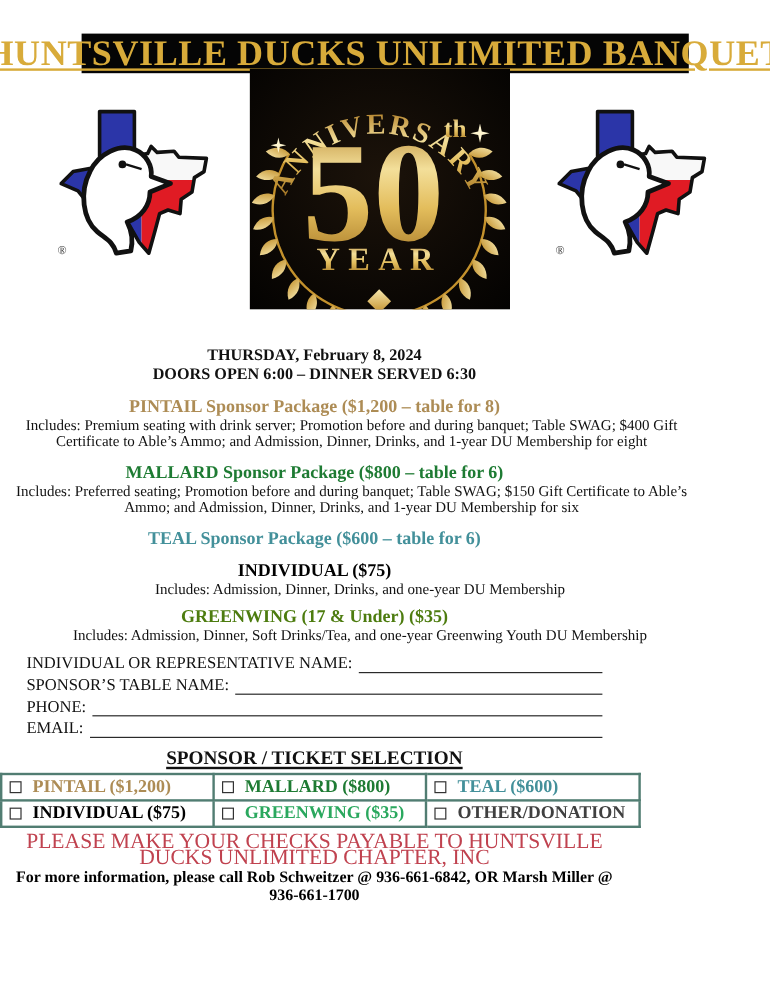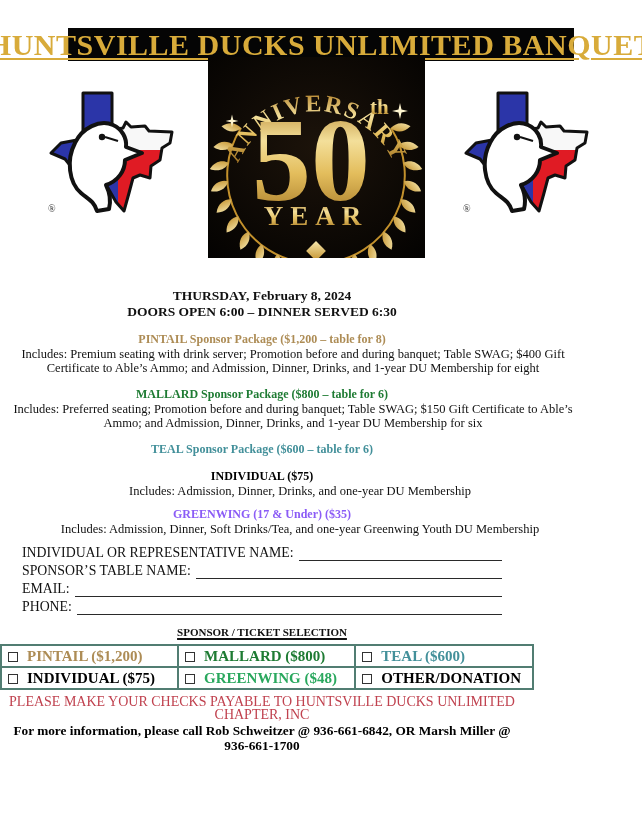--- a/index.html
+++ b/index.html
@@ -40,34 +40,34 @@
   .doors-line { font-size:13.5px; font-weight:bold; line-height:16px; }
 
   .main-heading {
     margin-top:12px;
     font-size:17.5px; font-weight:bold;
     text-decoration:underline; text-underline-offset:3px; text-decoration-thickness:2px;
     line-height:20px;
   }
 
   .pkg { margin-top:11px; }
-  .pkg-title { font-size:12px; font-weight:bold; line-height:16px; }
+  .pkg-title { font-size:15px; font-weight:bold; line-height:16px; }
   .pkg-body  { font-size:12.5px; line-height:14px; width:586px; margin:0 auto; }
   .pkg.solo .pkg-body { width:600px; }
 
   
   .form-block { margin-top:7px; padding:0 22px 0 22px; }
   .form-row { display:flex; align-items:flex-end; height:18px; }
   .form-label { font-size:13.8px; white-space:nowrap; line-height:17px; }
   .form-line { flex:1 1 auto; border-bottom:1px solid #2a2a2a; height:15px; margin-left:5px; }
 
   
   .sel-heading {
     margin-top:9px;
-    font-size:11px; font-weight:bold;
+    font-size:16px; font-weight:bold;
     text-decoration:underline; text-underline-offset:2px; text-decoration-thickness:1.5px;
     line-height:17px;
   }
   table.sel {
     margin:3px auto 0 auto;
     border-collapse:collapse;
     width:534px;
   }
   table.sel td {
     border:2px solid #517d72;
@@ -78,21 +78,21 @@
     white-space:nowrap;
   }
   .cb {
     display:inline-block; width:10px; height:10px;
     border:1.5px solid #333; background:#fff;
     margin-right:9px; vertical-align:-1px;
   }
   .opt-label { font-size:15px; font-weight:bold;margin-top:19px; }
 
   
-  .checks-line { margin-top:5px; font-size:14px; line-height:13px; }
+  .checks-line { margin-top:5px; font-size:18px; line-height:13px; }
   .info-line   { margin-top:2px; font-size:13.3px; line-height:15px; color:#000;font-weight:bold; }
 </style>
 </head>
 <body>
 
 <div class="header-bar">
   <span class="title">HUNTSVILLE DUCKS UNLIMITED BANQUET</span>
 </div>
 
 <div class="tx-logo left">
@@ -218,39 +218,39 @@
   <div class="pkg">
     <div class="pkg-title" style="color: rgb(67, 144, 154);">TEAL Sponsor Package ($600 – table for 6)</div>
   </div>
 
   <div class="pkg solo">
     <div class="pkg-title" style="color: rgb(0, 0, 0);">INDIVIDUAL ($75)</div>
     <div class="pkg-body">Includes: Admission, Dinner, Drinks, and one-year DU Membership</div>
   </div>
 
   <div class="pkg solo" style="margin-top:8px;">
-    <div class="pkg-title" style="color: #8b5cf6;">GREENWING (17 &amp; Under) ($35)</div>
+    <div class="pkg-title" style="color: #4d7c0f;">GREENWING (17 &amp; Under) ($35)</div>
     <div class="pkg-body">Includes: Admission, Dinner, Soft Drinks/Tea, and one-year Greenwing Youth DU Membership</div>
   </div>
 
   <div class="form-block">
     <div class="form-row">
       <span class="form-label">INDIVIDUAL OR REPRESENTATIVE NAME:</span>
       <span class="form-line"></span>
     </div>
     <div class="form-row">
       <span class="form-label">SPONSOR’S TABLE NAME:</span>
       <span class="form-line"></span>
     </div>
     <div class="form-row">
+      <span class="form-label">PHONE:</span>
+      <span class="form-line"></span>
+    </div>
+    <div class="form-row">
       <span class="form-label">EMAIL:</span>
-      <span class="form-line"></span>
-    </div>
-    <div class="form-row">
-      <span class="form-label">PHONE:</span>
       <span class="form-line"></span>
     </div>
   </div>
 
   <div class="sel-heading">SPONSOR / TICKET SELECTION</div>
 
   <table class="sel">
     <tbody>
         <tr>
       <td>
@@ -261,24 +261,24 @@
       </td>
       <td>
         <span class="cb"></span><span class="opt-label" style="color: rgb(67, 144, 154);">TEAL ($600)</span>
       </td>
     </tr>
     <tr>
       <td>
         <span class="cb"></span><span class="opt-label" style="color: rgb(0, 0, 0);">INDIVIDUAL ($75)</span>
       </td>
       <td>
-        <span class="cb"></span><span class="opt-label" style="color: rgb(42, 168, 94);">GREENWING ($48)</span>
-      </td>
-      <td>
-        <span class="cb"></span><span class="opt-label" style="color: #000000;">OTHER/DONATION</span>
+        <span class="cb"></span><span class="opt-label" style="color: rgb(42, 168, 94);">GREENWING ($35)</span>
+      </td>
+      <td>
+        <span class="cb"></span><span class="opt-label" style="color: #404040;">OTHER/DONATION</span>
       </td>
     </tr>
   </tbody>
     </table>
 
   <div class="checks-line" style="color: rgb(192, 66, 79);">PLEASE MAKE YOUR CHECKS PAYABLE TO HUNTSVILLE DUCKS UNLIMITED CHAPTER, INC</div>
   <div class="info-line">For more information, please call Rob Schweitzer @ 936-661-6842, OR Marsh Miller @ 936-661-1700</div>
 
 </div>
 

